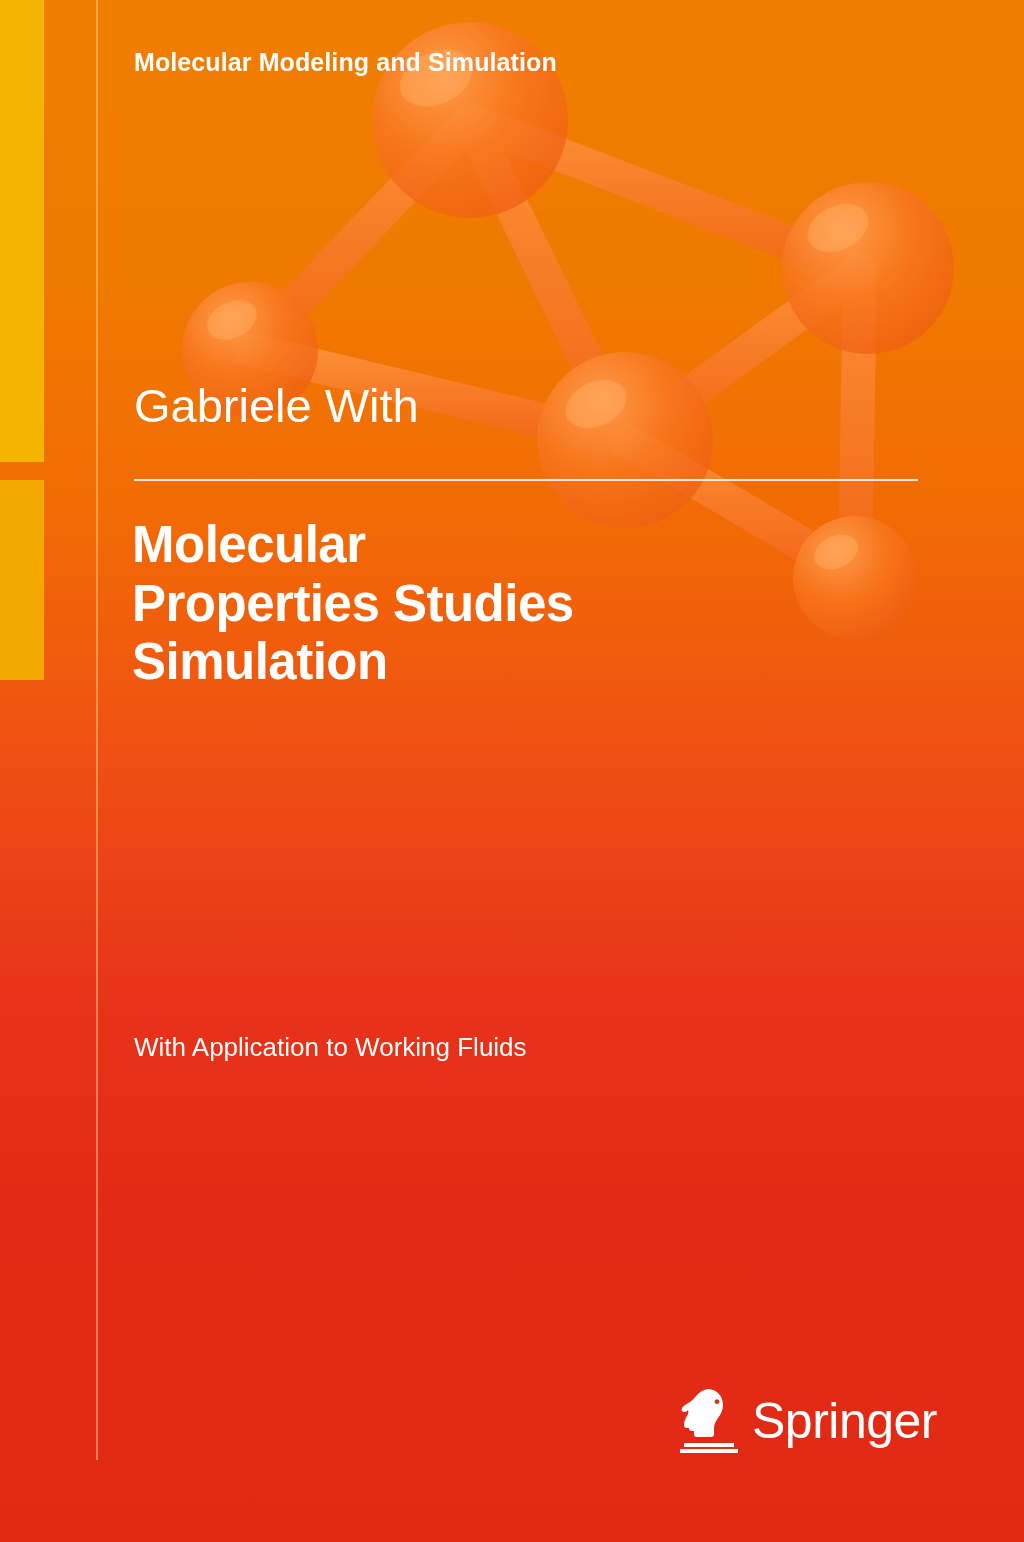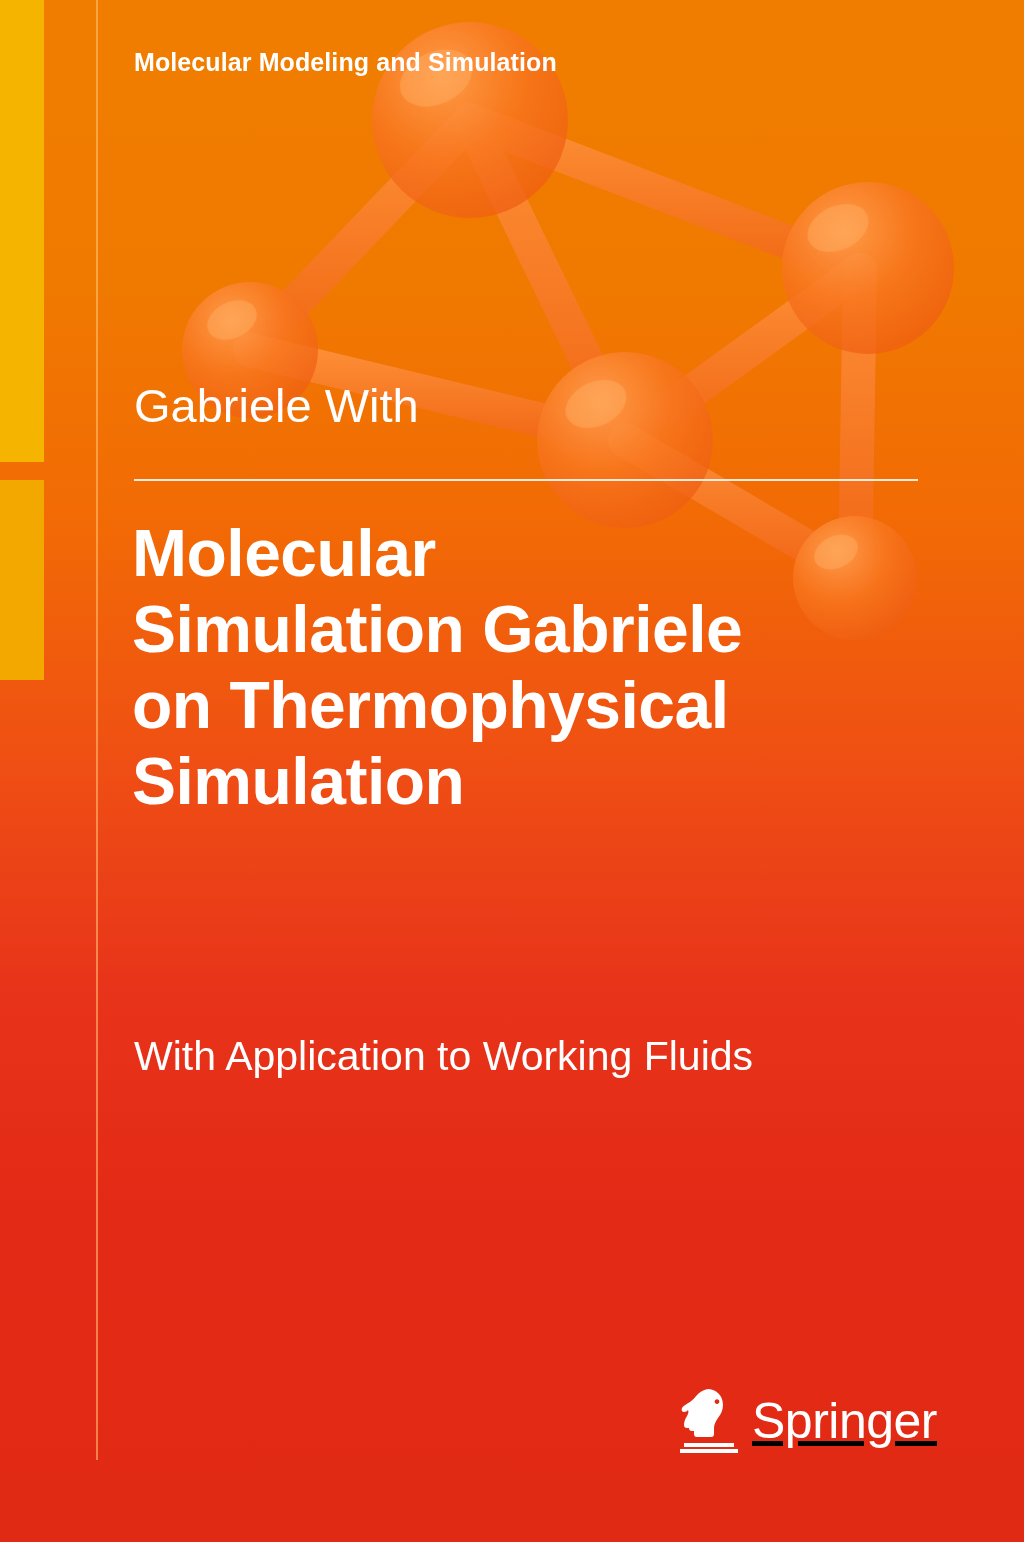--- a/index.html
+++ b/index.html
@@ -78,44 +78,43 @@
     left: 134px; top: 479px;
     width: 784px; height: 2px;
     background: rgba(255,255,255,0.85);
   }
 
   .title {
     position: absolute;
     left: 132px; top: 516px;
     width: 830px;
     color: #ffffff;
-    font-size: 66px;
+    font-size: 51px;
     font-weight: bold;
     line-height: 1.15;
     letter-spacing: -0.5px;
   }
 
   .subtitle {
     position: absolute;
     left: 134px; top: 1032px;
     width: 800px;
     color: #ffffff;
-    font-size: 41px;
+    font-size: 26px;
     font-weight: normal;
     line-height: 1.2;
   }
 
   
   .publisher {
     position: absolute;
     left: 676px; top: 1382px;
     width: 262px; height: 78px;
     display: flex;
     align-items: center;
-    text-decoration: underline;
   }
   .publisher .logo-mark {
     width: 66px; height: 72px;
     flex: 0 0 auto;
   }
   .publisher .logo-word {
     color: #ffffff;
     font-size: 50px;
     font-weight: normal;
     letter-spacing: -0.5px;
@@ -178,22 +177,21 @@
   <div class="series">
     <div>Molecular Modeling and Simulation</div>
   </div>
 
   <div class="author">Gabriele With</div>
 
   <div class="divider"></div>
 
   <div class="title">
     <div>Molecular</div>
-    <div>Simulation Gabriele</div>
-    <div>on Thermophysical</div>
+    <div>Properties Studies</div>
     <div>Simulation</div>
   </div>
 
   <div class="subtitle">With Application to Working Fluids</div>
 
   <div class="publisher">
     <svg class="logo-mark" viewBox="0 0 66 72">
       <g fill="#ffffff">
         <path d="M34 4c-5 0-9 2-12 5-3 3-5 6-8 8-3 2-6 3-8 6-1 2 0 4 2 4 2 0 3-1 4-2 1 2 0 4-1 6-2 3-3 6-3 9 0 2 1 3 3 3h2c0 2 1 3 3 3h2v3c0 2 1 3 3 3h14c2 0 3-1 3-3v-6c0-4 2-7 4-10 3-4 5-8 5-13 0-9-6-16-16-16zm7 15c-1.3 0-2.4-1.1-2.4-2.4S39.7 14.2 41 14.2s2.4 1.1 2.4 2.4S42.3 19 41 19z"></path>
         <rect x="8" y="58" width="50" height="4"></rect>

